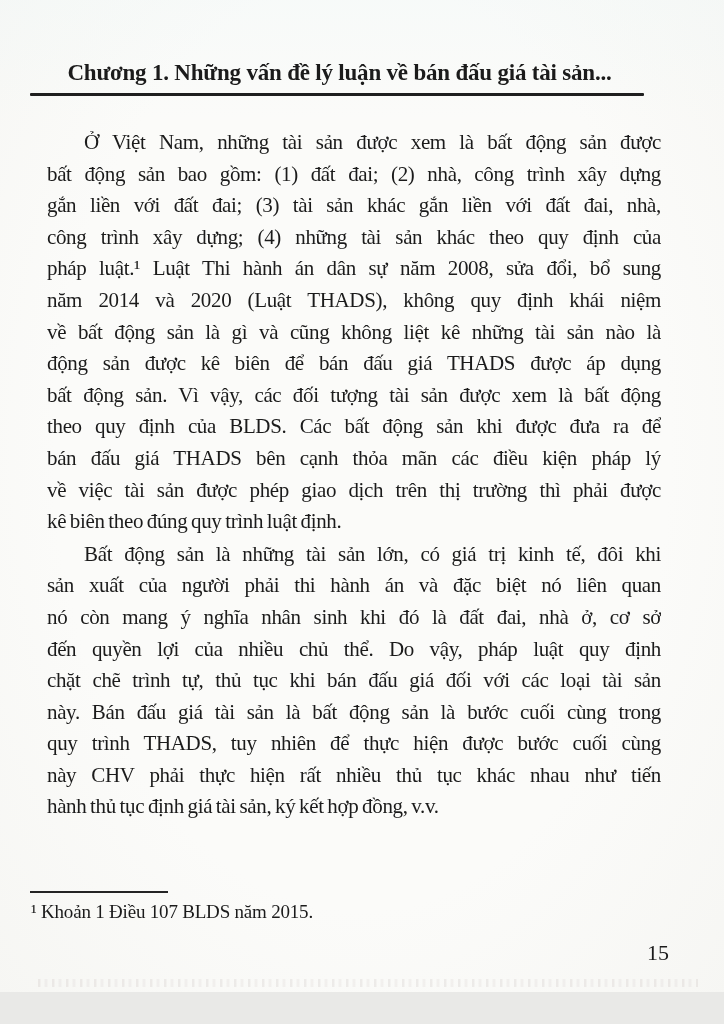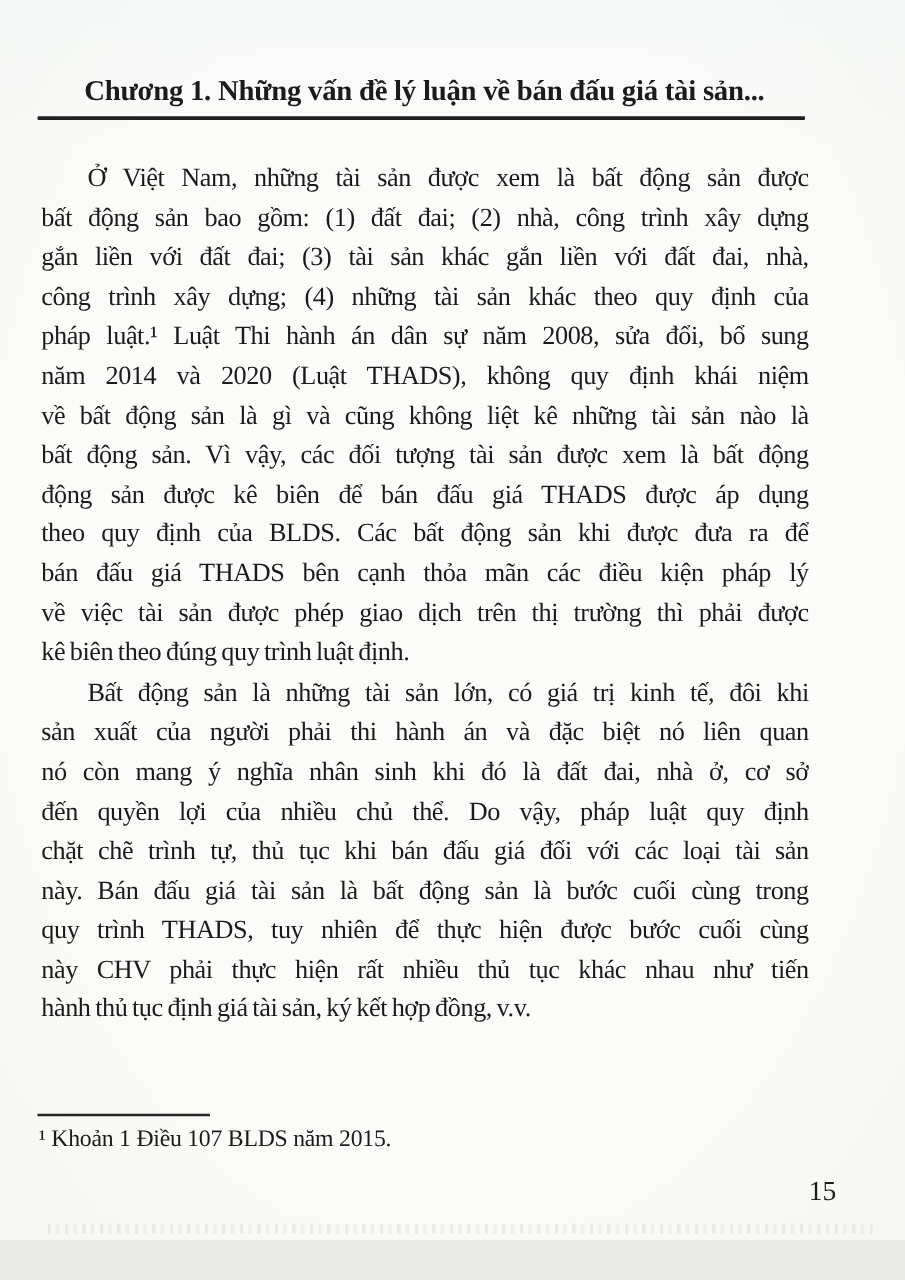--- a/index.html
+++ b/index.html
@@ -43,21 +43,21 @@
     top: 93px;
     left: 30px;
     width: 614px;
     height: 3px;
     background: #1f1f1f;
     border-radius: 1px;
   }
   .body-text {
     position: absolute;
     top: 127px;
-    left: 33px;
+    left: 47px;
     width: 614px;
     font-size: 21px;
     line-height: 31.6px;
     letter-spacing: -0.35px;
     word-spacing: -1.2px;
   }
   .para { margin: 0; }
   .para + .para { margin-top: 1px; }
   .line {
     text-align: justify;
@@ -119,22 +119,22 @@
 
   <div class="body-text">
       <div class="para">
         <div class="line first">Ở Việt Nam, những tài sản được xem là bất động sản được</div>
         <div class="line">bất động sản bao gồm: (1) đất đai; (2) nhà, công trình xây dựng</div>
         <div class="line">gắn liền với đất đai; (3) tài sản khác gắn liền với đất đai, nhà,</div>
         <div class="line">công trình xây dựng; (4) những tài sản khác theo quy định của</div>
         <div class="line">pháp luật.¹ Luật Thi hành án dân sự năm 2008, sửa đổi, bổ sung</div>
         <div class="line">năm 2014 và 2020 (Luật THADS), không quy định khái niệm</div>
         <div class="line">về bất động sản là gì và cũng không liệt kê những tài sản nào là</div>
+        <div class="line">động sản được kê biên để bán đấu giá THADS được áp dụng</div>
         <div class="line">bất động sản. Vì vậy, các đối tượng tài sản được xem là bất động</div>
-        <div class="line">động sản được kê biên để bán đấu giá THADS được áp dụng</div>
         <div class="line">theo quy định của BLDS. Các bất động sản khi được đưa ra để</div>
         <div class="line">bán đấu giá THADS bên cạnh thỏa mãn các điều kiện pháp lý</div>
         <div class="line">về việc tài sản được phép giao dịch trên thị trường thì phải được</div>
         <div class="line last">kê biên theo đúng quy trình luật định.</div>
       </div>
       <div class="para">
         <div class="line first">Bất động sản là những tài sản lớn, có giá trị kinh tế, đôi khi</div>
         <div class="line">sản xuất của người phải thi hành án và đặc biệt nó liên quan</div>
         <div class="line">nó còn mang ý nghĩa nhân sinh khi đó là đất đai, nhà ở, cơ sở</div>
         <div class="line">đến quyền lợi của nhiều chủ thể. Do vậy, pháp luật quy định</div>

